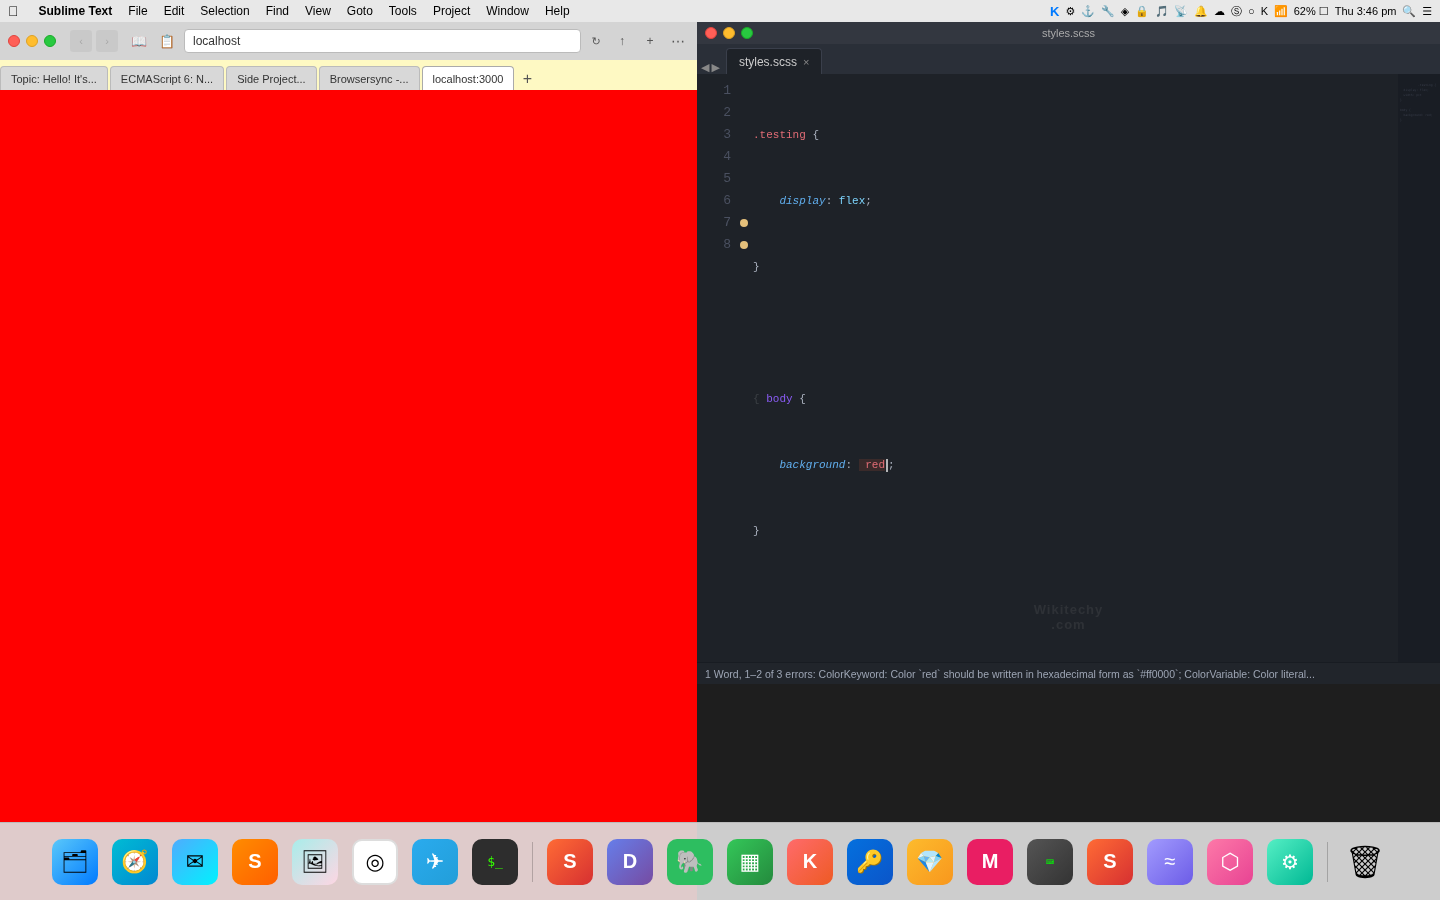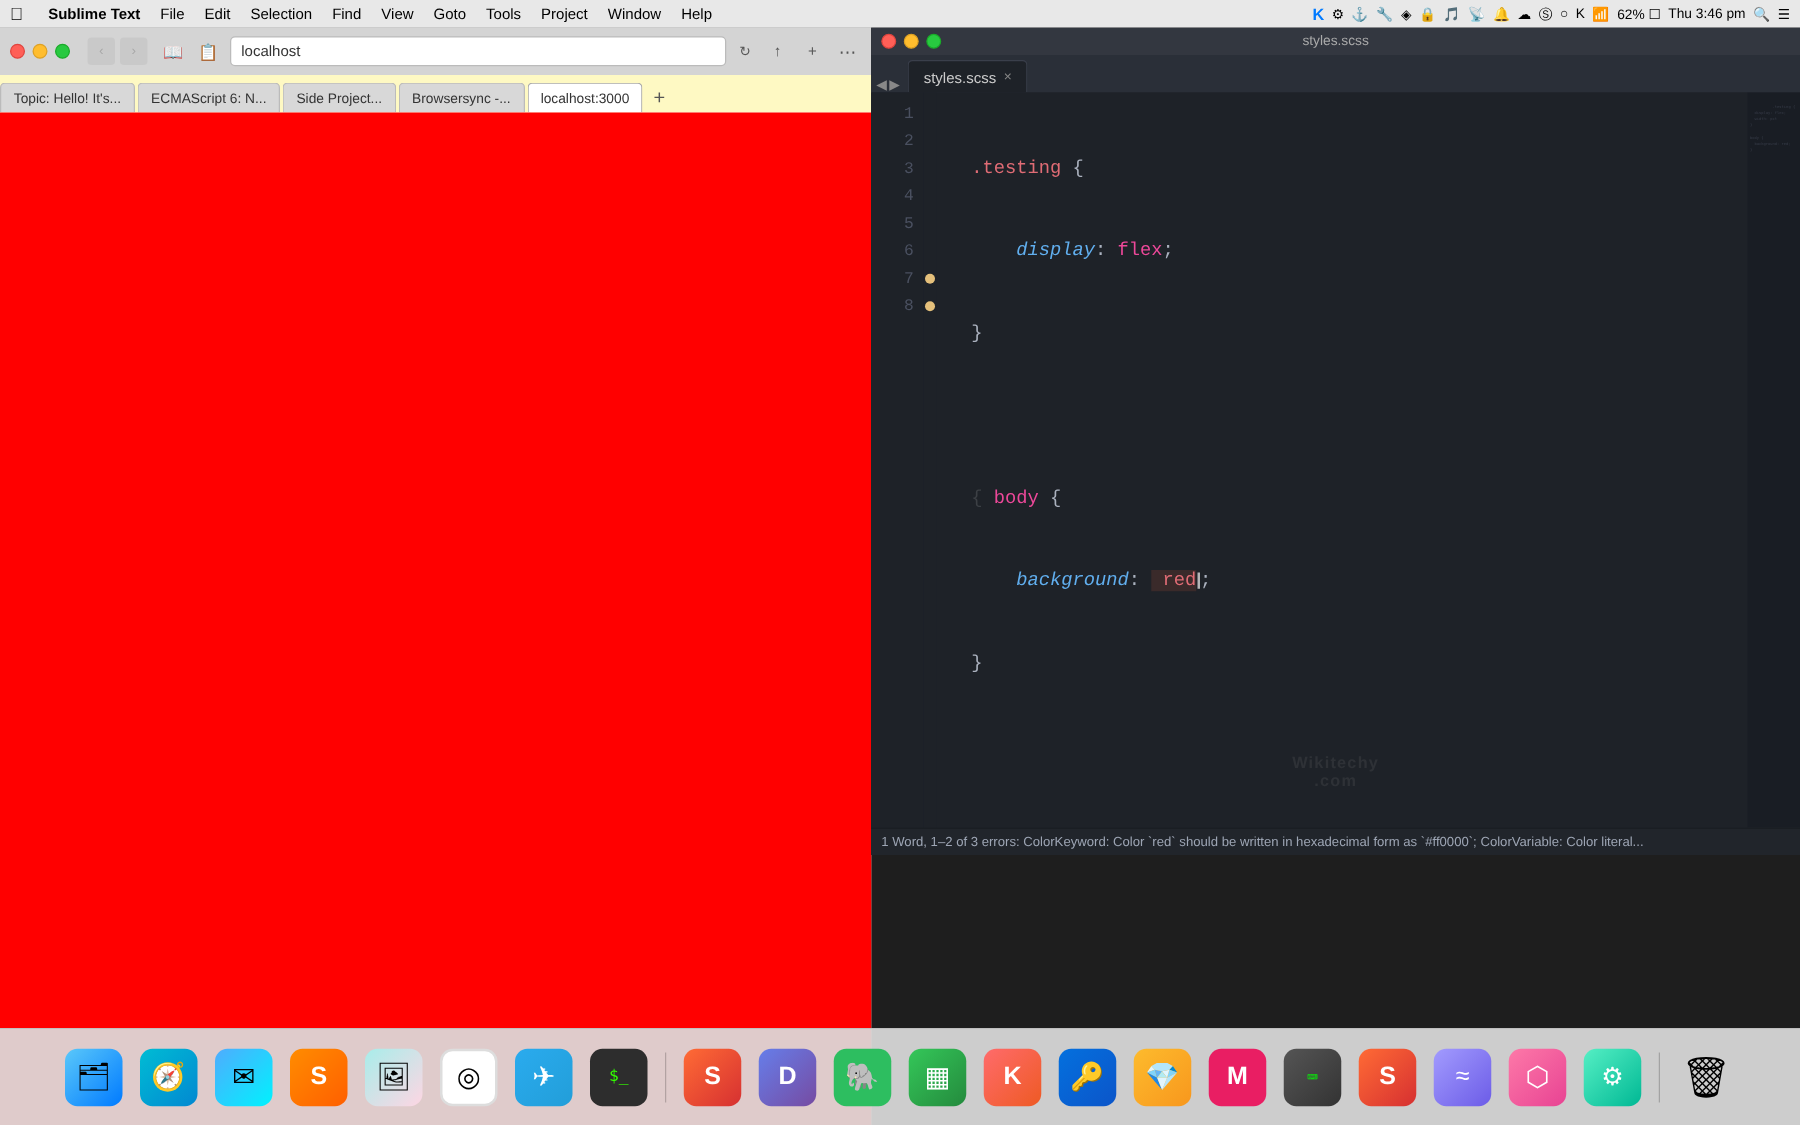--- a/index.html
+++ b/index.html
@@ -255,26 +255,25 @@
       line-height: 22px;
       color: #4a5060;
       user-select: none;
     }
     .line-number { height: 22px; display: flex; align-items: center; }
 
     .code-content {
       flex: 1;
       padding: 6px 0 6px 4px;
       font-family: 'Menlo', 'Monaco', 'Courier New', monospace;
-      font-size: 15px;
+      font-size: 11px;
       line-height: 22px;
       color: #abb2bf;
       white-space: pre;
       overflow: auto;
-      margin-left: 24px;
     }
 
     
     .gutter-markers {
       width: 10px;
       background: #1e2228;
       padding: 6px 0;
       display: flex;
       flex-direction: column;
       align-items: center;
@@ -292,25 +291,25 @@
       height: 8px; 
       border-radius: 50%; 
       background: #e5c07b; 
     }
 
     
     .c-selector { color: #e06c75; }
     .c-brace { color: #abb2bf; }
     .c-property { color: #61afef; font-style: italic; }
     .c-colon { color: #abb2bf; }
-    .c-value-flex { color: #ec4899; }
+    .c-value-flex { color: #7dd3fc; }
     .c-function { color: #61afef; }
     .c-number { color: #d19a66; }
     .c-semicolon { color: #abb2bf; }
-    .c-keyword-body { color: #ec4899; }
+    .c-keyword-body { color: #8b5cf6; }
     .c-red-value { color: #e06c75; background: #3a2a2a; }
 
     
     .minimap {
       width: 42px;
       background: #191d24;
       flex-shrink: 0;
     }
 
     

